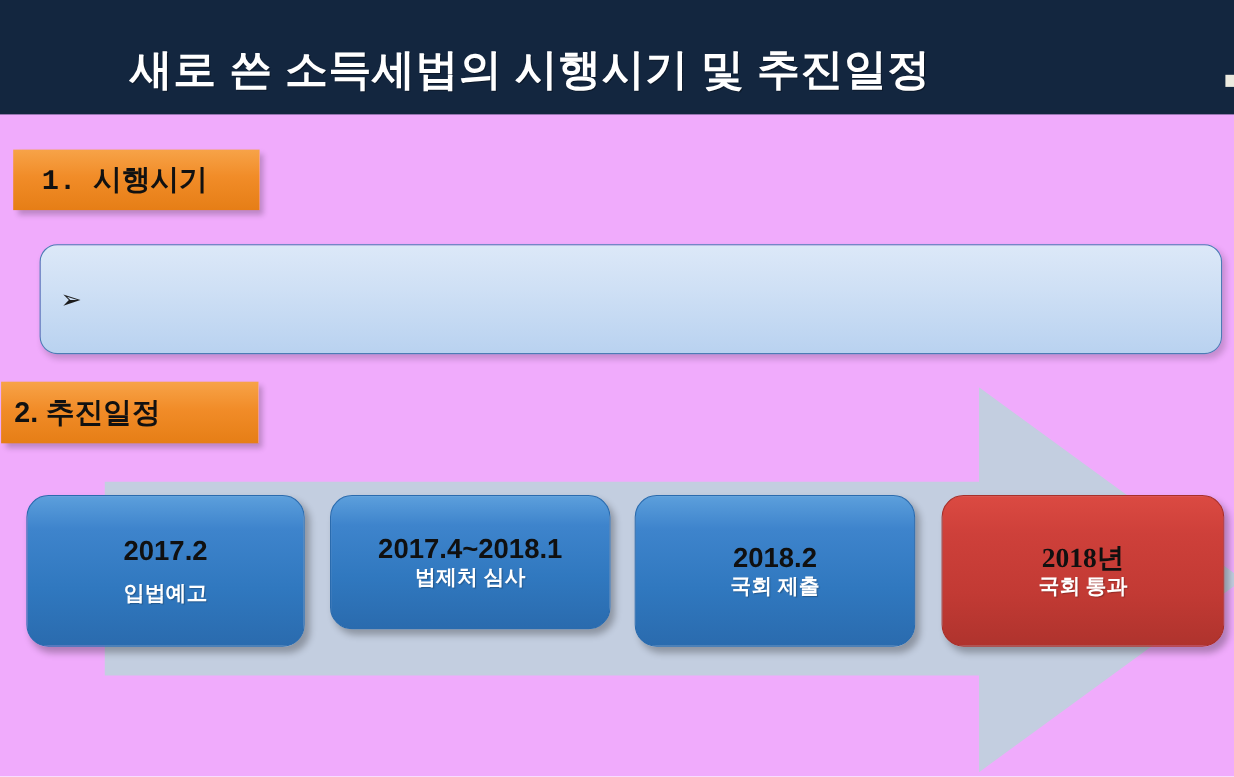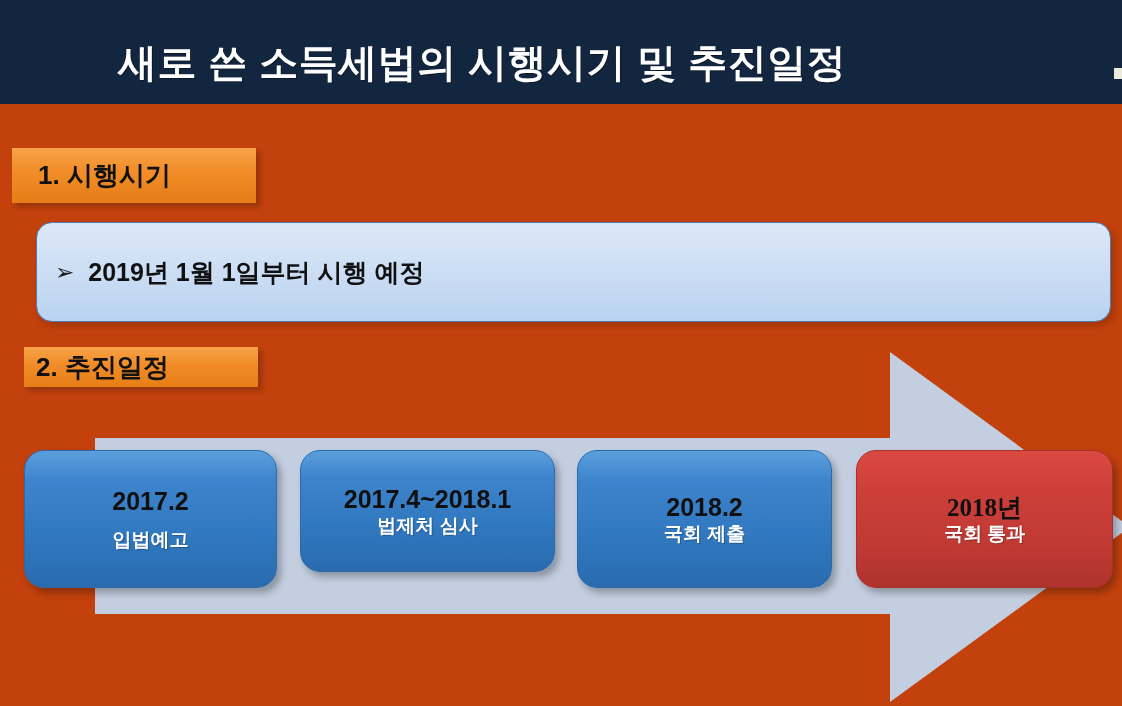--- a/index.html
+++ b/index.html
@@ -7,21 +7,21 @@
     padding: 0;
     background: #ffffff;
   }
   body {
     font-family: "Liberation Sans", "DejaVu Sans", sans-serif;
   }
   #slide {
     position: relative;
     width: 1122px;
     height: 706px;
-    background: #c2410c;
+    background: #f0abfc;
     overflow: hidden;
   }
 
   
   #title-bar {
     position: absolute;
     left: 0; top: 0;
     width: 1122px;
     height: 104px;
     background: #13263F;
@@ -53,22 +53,22 @@
     color: #111111;
     font-size: 26px;
     font-weight: bold;
     display: flex;
     align-items: center;
     box-shadow: 4px 4px 5px rgba(0,0,0,0.22);
     padding-left: 26px;
     box-sizing: border-box;
     white-space: nowrap;
   }
-  #chip-1 { left: 12px; top: 148px; width: 244px; height: 55px; }
-  #chip-2 { left: 24px; top: 347px; width: 234px; height: 40px; padding-left: 12px; }
+  #chip-1 { left: 12px; top: 136px; width: 224px; height: 55px; font-family: Liberation Mono, monospace; }
+  #chip-2 { left: 1px; top: 347px; width: 234px; height: 56px; padding-left: 12px; }
 
   
   #blue-panel {
     position: absolute;
     left: 36px;
     top: 222px;
     width: 1075px;
     height: 100px;
     border: 1.5px solid #4C7CB5;
     border-radius: 16px;
@@ -154,21 +154,20 @@
   <div id="title-bar">
     <div id="title-text">새로 쓴 소득세법의 시행시기 및 추진일정</div>
     <div id="title-marker"></div>
   </div>
 
   <div class="section-chip" id="chip-1">1. 시행시기</div>
 
   <div id="blue-panel">
     <div id="bullet-row">
       <span id="bullet-glyph">➢</span>
-      <span id="bullet-text">2019년 1월 1일부터 시행 예정</span>
     </div>
   </div>
 
   <div class="section-chip" id="chip-2">2. 추진일정</div>
 
   <div id="arrow">
     <svg width="1035" height="350" viewBox="0 0 1035 350">
       <polygon points="0,86 795,86 795,0 1035,175 795,350 795,262 0,262" fill="#C3CEE0"></polygon>
     </svg>
   </div>

